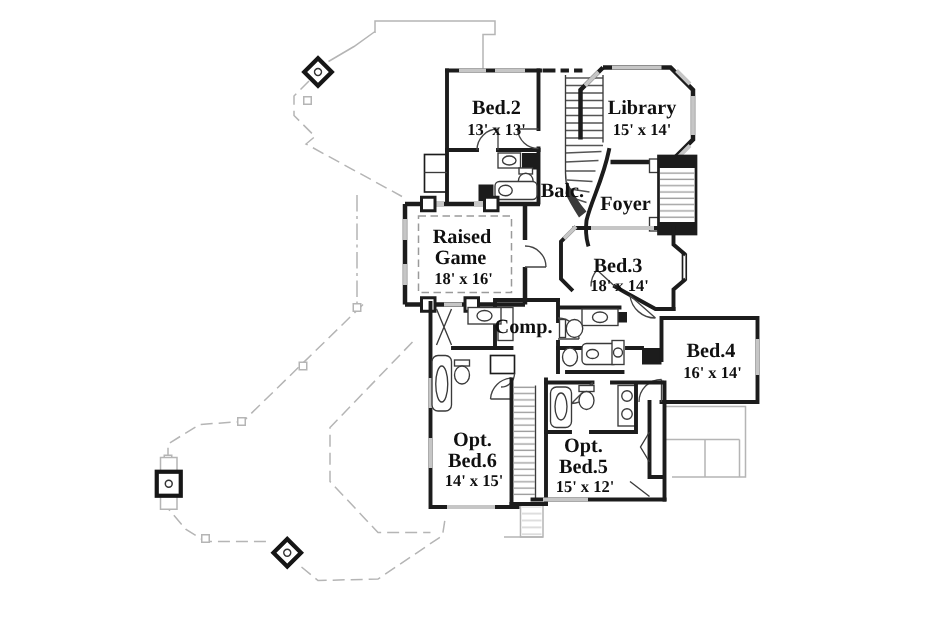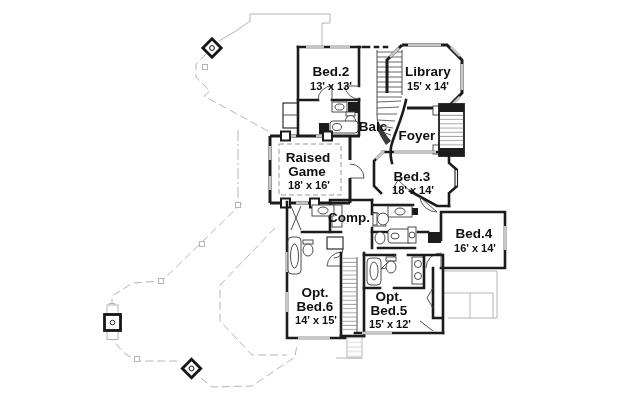--- a/index.html
+++ b/index.html
@@ -1,17 +1,17 @@
 <!DOCTYPE html>
 <html><head>
 <meta charset="utf-8">
 <style>
   html,body{margin:0;padding:0;background:#fff;}
   #stage{position:relative;width:620px;height:415px;background:#ffffff;overflow:hidden;
-         font-family:Liberation Sans, sans-serif;}
+         font-family:Liberation Serif, serif;}
   svg{display:block}
   .wall{stroke:#1c1c1c;stroke-width:2.6;fill:none;stroke-linecap:square}
   .wallthick{stroke:#1c1c1c;stroke-width:3;fill:none;stroke-linejoin:miter}
   .wallthin{stroke:#1c1c1c;stroke-width:1.1;fill:none}
   .fix{stroke:#3a3a3a;stroke-width:0.9;fill:#ffffff}
   .fixline{stroke:#3a3a3a;stroke-width:0.9;fill:none}
   .dark{fill:#1c1c1c;stroke:none}
   .roof{stroke:#b5b5b5;stroke-width:1;fill:none}
   .roofd{stroke:#b5b5b5;stroke-width:1;fill:none;stroke-dasharray:8 4}
   .roofdd{stroke:#b5b5b5;stroke-width:1;fill:none;stroke-dasharray:11 3 2 3}

